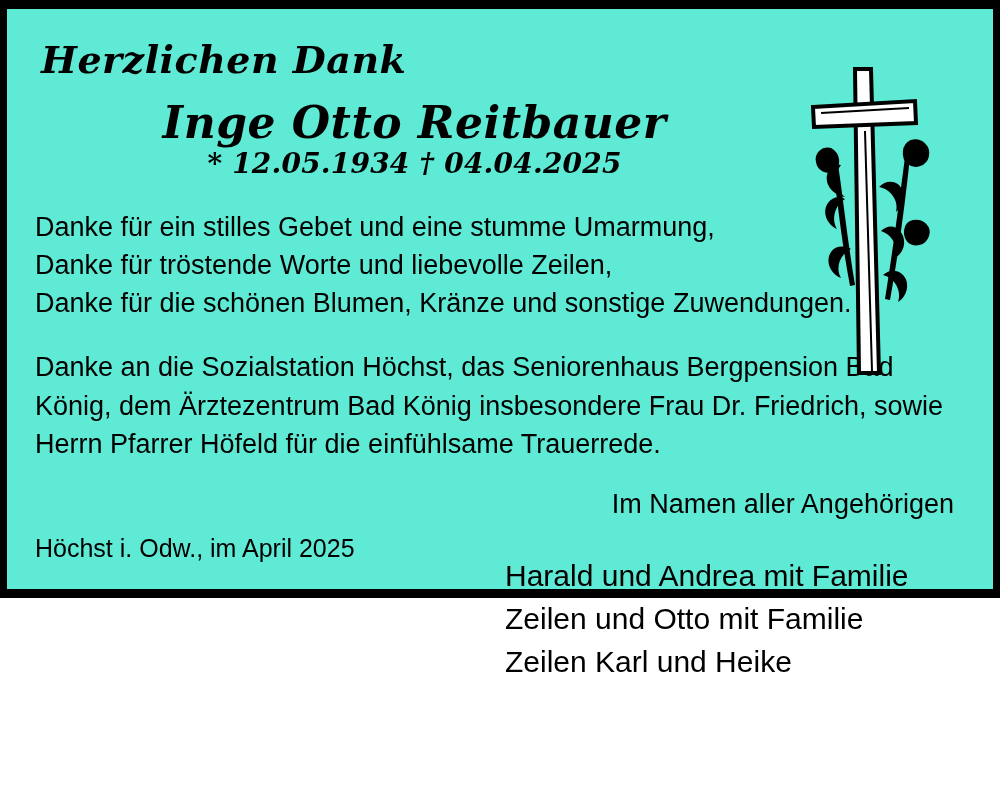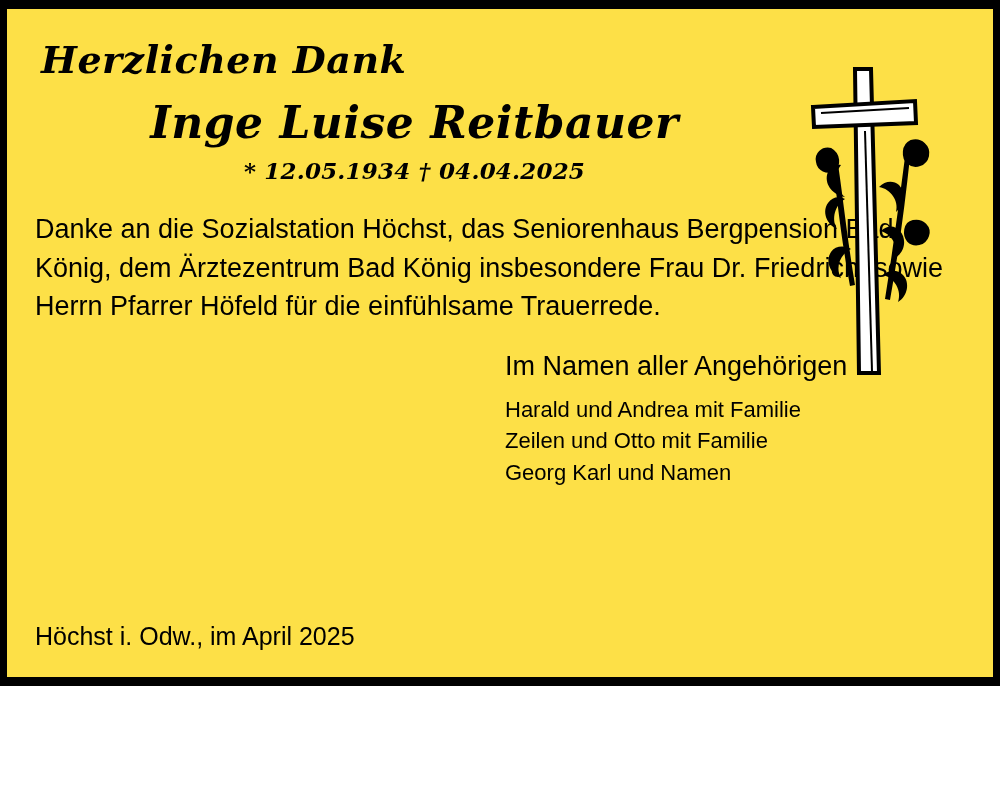--- a/index.html
+++ b/index.html
@@ -11,22 +11,22 @@
     width: 1000px;
     height: 794px;
     font-family: "Liberation Sans", sans-serif;
     color: #000000;
     overflow: hidden;
   }
   .notice {
     position: relative;
     box-sizing: border-box;
     width: 1000px;
-    height: 686px;
-    background: #fde047;
+    height: 598px;
+    background: #5eead4;
     border-top: 9px solid #000000;
     border-bottom: 9px solid #000000;
     border-left: 7px solid #000000;
     border-right: 7px solid #000000;
     padding: 22px 39px 0 28px;
   }
   .thanks-title {
     font-family: "DejaVu Serif", serif;
     font-style: italic;
     font-weight: 700;
@@ -51,45 +51,45 @@
     font-style: italic;
     font-weight: 700;
     font-size: 44px;
     letter-spacing: 0.5px;
     line-height: 1.1;
   }
   .dates {
     font-family: "DejaVu Serif", serif;
     font-style: italic;
     font-weight: 700;
-    font-size: 23px;
-    margin-top: 10px;
+    font-size: 28px;
     letter-spacing: 0.2px;
   }
   .thanks-list {
     margin: 28px 0 0 0;
     font-size: 27px;
     line-height: 1.41;
   }
   .thanks-list div {
     white-space: nowrap;
   }
   .paragraph {
     margin: 26px 0 5px 0;
     font-size: 27px;
     line-height: 1.42;
   }
   .behalf {
     margin: 26px 0 0 0;
     font-size: 27px;
     padding-left: 470px;
+    text-align: right;
   }
   .family {
-    margin: 12px 0 0 0;
-    font-size: 22px;
+    margin: 35px 0 0 0;
+    font-size: 30px;
     line-height: 1.42;
     padding-left: 470px;
   }
   .place-date {
     position: absolute;
     left: 28px;
     bottom: 26px;
     font-size: 25px;
   }
   .cross-wrap {
@@ -105,33 +105,38 @@
 </style>
 </head>
 <body>
 
 <div class="notice">
 
   <div class="thanks-title">Herzlichen Dank</div>
 
 
   <div class="name-block">
-    <div class="deceased-name">Inge Luise Reitbauer</div>
+    <div class="deceased-name">Inge Otto Reitbauer</div>
     <div class="dates">* 12.05.1934   † 04.04.2025</div>
   </div>
 
+  <div class="thanks-list">
+    <div>Danke für ein stilles Gebet und eine stumme Umarmung,</div>
+    <div>Danke für tröstende Worte und liebevolle Zeilen,</div>
+    <div>Danke für die schönen Blumen, Kränze und sonstige Zuwendungen.</div>
+  </div>
 
   <div class="paragraph">Danke an die Sozialstation Höchst, das Seniorenhaus Bergpension Bad König, dem Ärztezentrum Bad König insbesondere Frau Dr. Friedrich, sowie Herrn Pfarrer Höfeld für die einfühlsame Trauerrede.</div>
 
   <div class="behalf">Im Namen aller Angehörigen</div>
 
   <div class="family">
     <div>Harald und Andrea mit Familie</div>
     <div>Zeilen und Otto mit Familie</div>
-    <div>Georg Karl und Namen</div>
+    <div>Zeilen Karl und Heike</div>
   </div>
 
   <div class="place-date">Höchst i. Odw., im April 2025</div>
 
   <div class="cross-wrap">
     <svg width="160" height="320" viewBox="0 0 160 320" xmlns="http://www.w3.org/2000/svg">
       <g fill="none" stroke="#000000" stroke-width="4">
 
         <path d="M62 8 L78 8 L86 312 L66 312 Z" fill="#ffffff"></path>
 

